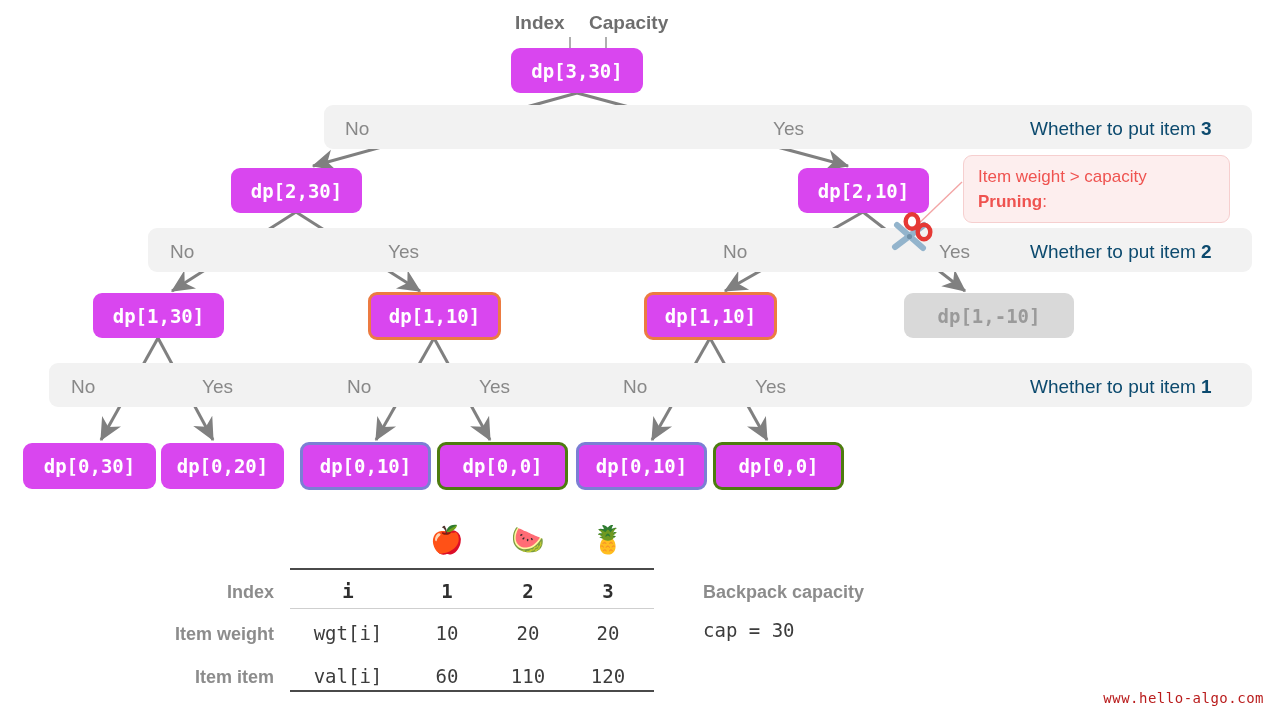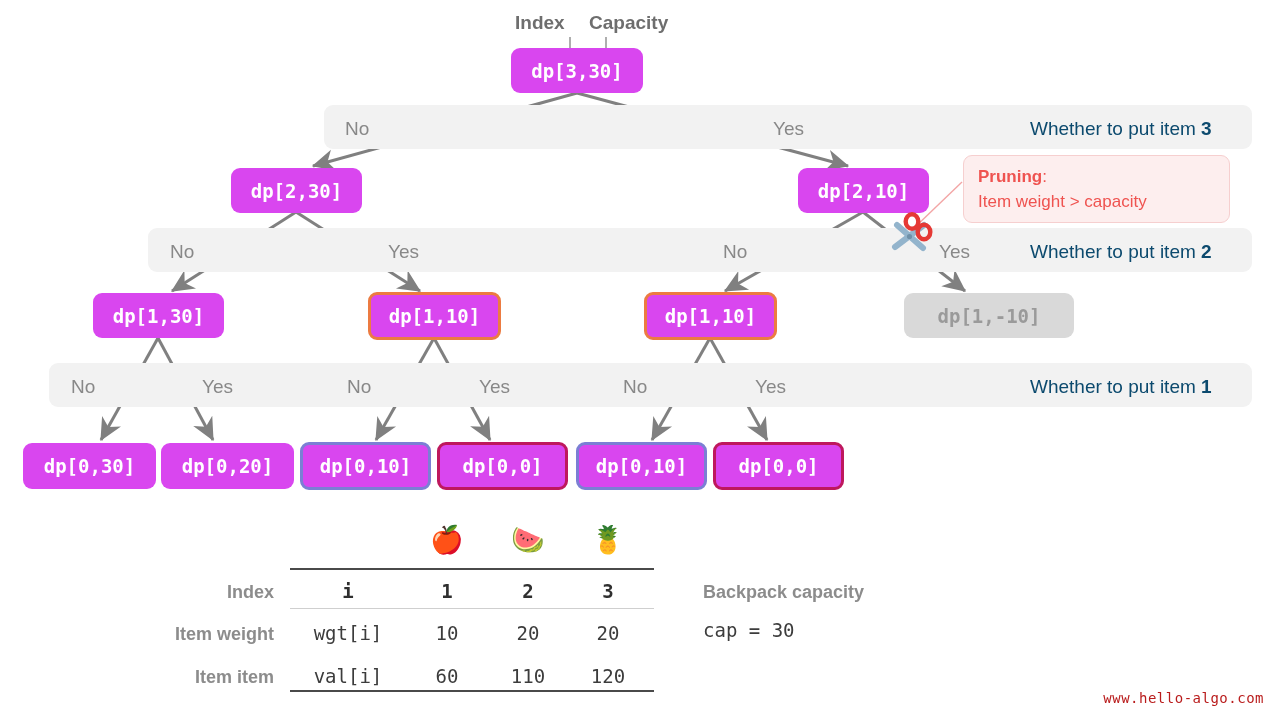--- a/index.html
+++ b/index.html
@@ -47,21 +47,21 @@
     justify-content:center;
     letter-spacing:0px;
     white-space:nowrap;
   }
   .node.dim{
     background:#d9d9d9;
     color:#9a9a9a;
   }
   .node.hl-orange{border:3px solid #ec7b41;}
   .node.hl-purple{border:3px solid #7b7fd4;}
-  .node.hl-blue{border:3px solid #be185d;}
+  .node.hl-blue{border:3px solid #4d7c0f;}
 
   
   svg.layer{position:absolute;left:0;top:0;width:1280px;height:720px;overflow:visible;}
 
   
   .callout{
     position:absolute;
     box-sizing:border-box;
     background:#fdeeee;
     border:1px solid #f6cfcf;
@@ -206,29 +206,29 @@
 
   <div class="node" style="left:231px;top:168px;width:131px;height:45px;">dp[2,30]</div>
   <div class="node" style="left:798px;top:168px;width:131px;height:45px;">dp[2,10]</div>
 
   <div class="node" style="left:93px;top:293px;width:131px;height:45px;">dp[1,30]</div>
   <div class="node hl-orange" style="left:368px;top:292px;width:133px;height:48px;">dp[1,10]</div>
   <div class="node hl-orange" style="left:644px;top:292px;width:133px;height:48px;">dp[1,10]</div>
   <div class="node dim" style="left:904px;top:293px;width:170px;height:45px;">dp[1,-10]</div>
 
   <div class="node" style="left:23px;top:443px;width:133px;height:46px;">dp[0,30]</div>
-  <div class="node" style="left:161px;top:443px;width:133px;height:46px;">dp[0,20]</div>
+  <div class="node" style="left:161px;top:443px;width:123px;height:46px;">dp[0,20]</div>
   <div class="node hl-purple" style="left:300px;top:442px;width:131px;height:48px;">dp[0,10]</div>
   <div class="node hl-blue" style="left:437px;top:442px;width:131px;height:48px;">dp[0,0]</div>
   <div class="node hl-purple" style="left:576px;top:442px;width:131px;height:48px;">dp[0,10]</div>
   <div class="node hl-blue" style="left:713px;top:442px;width:131px;height:48px;">dp[0,0]</div>
 
   <div class="callout" style="left:963px;top:155px;width:267px;height:68px;">
+    <div>Item weight &gt; capacity</div>
     <div><span class="ttl">Pruning</span><span>:</span></div>
-    <div>Item weight &gt; capacity</div>
   </div>
 
   <svg class="layer">
     <g transform="translate(893,215)">
 
       <path d="M2,32 L31,10" stroke="#93b4cc" stroke-width="6" stroke-linecap="round" fill="none"></path>
       <path d="M4,10 L30,33" stroke="#93b4cc" stroke-width="6" stroke-linecap="round" fill="none"></path>
 
       <circle cx="16.5" cy="21.5" r="2.6" fill="#6f90a8"></circle>
 

